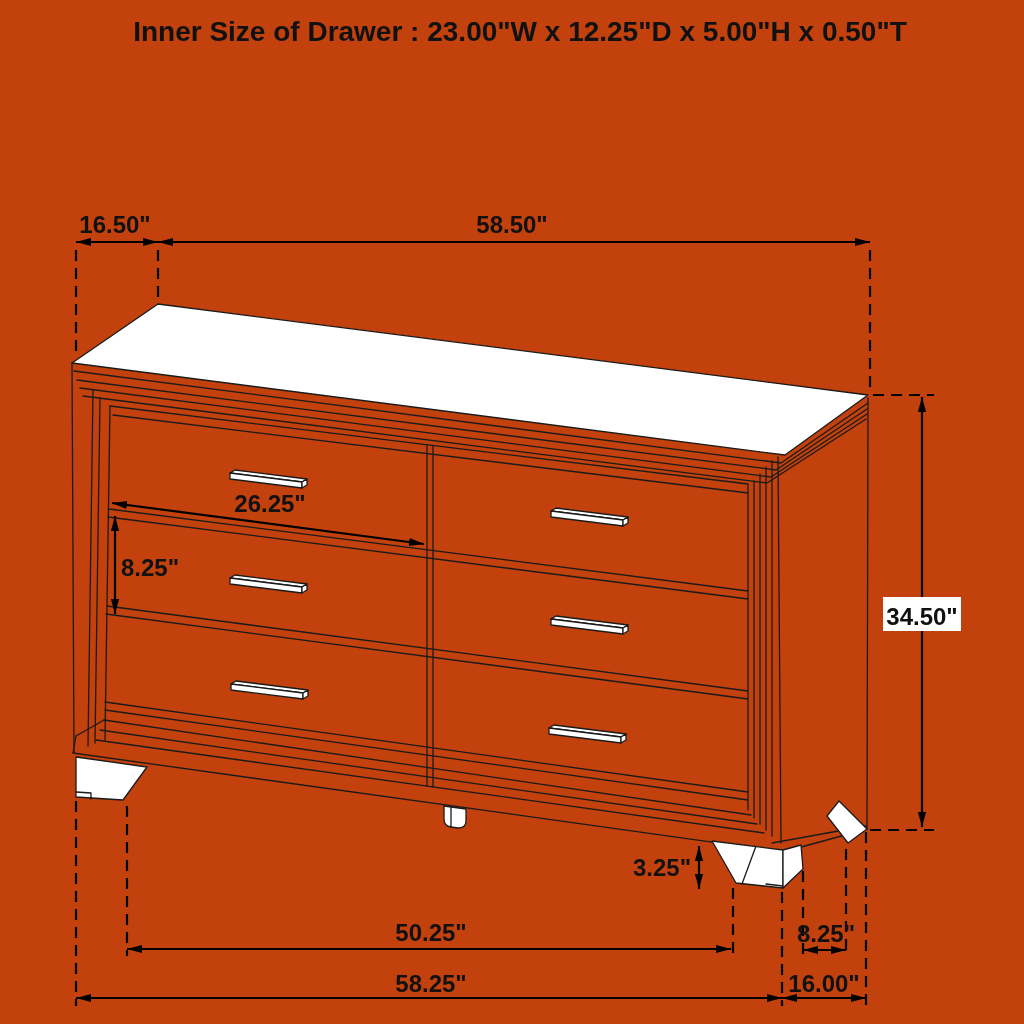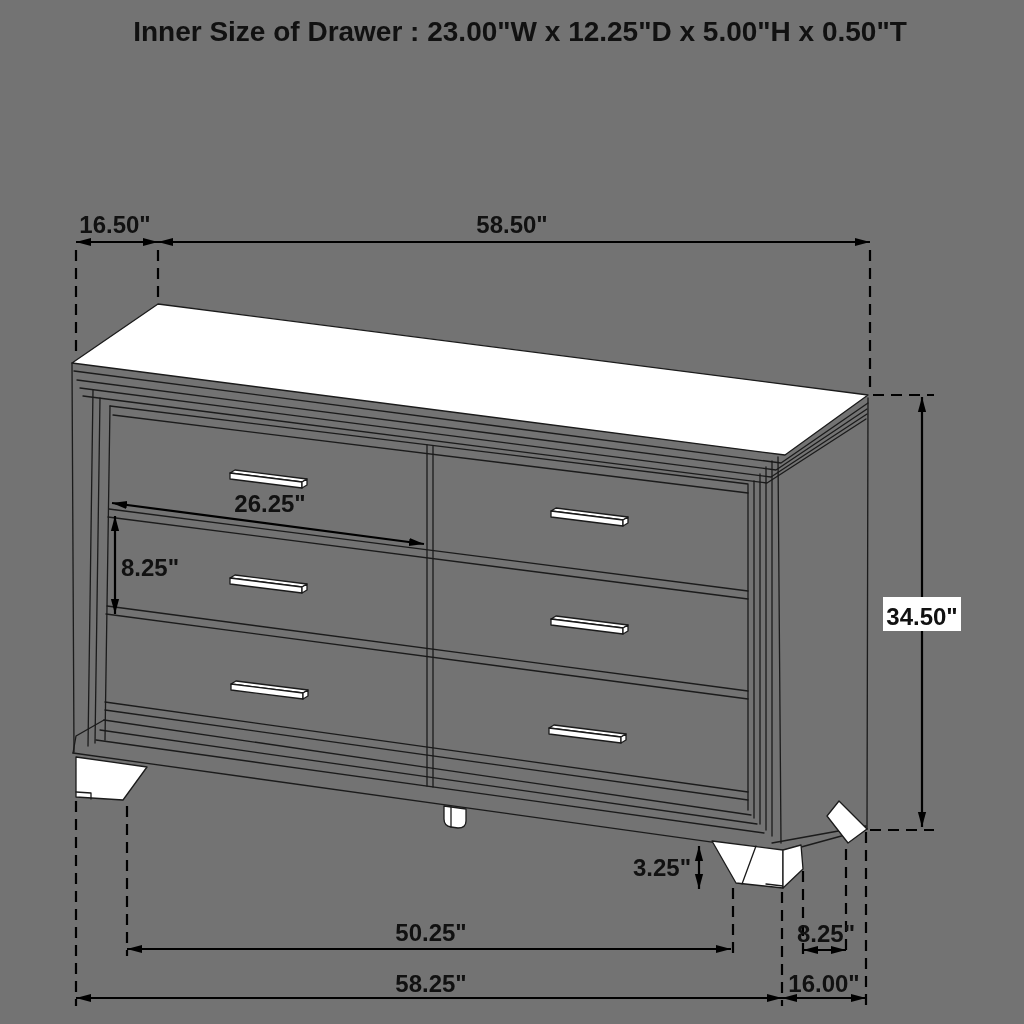--- a/index.html
+++ b/index.html
@@ -1,16 +1,16 @@
 <!DOCTYPE html>
 <html><head>
 <meta charset="utf-8">
 <style>
   html,body{margin:0;padding:0;background:#ffffff;}
-  #page{position:relative;width:1024px;height:1024px;background:#737373;overflow:hidden;
+  #page{position:relative;width:1024px;height:1024px;background:#c2410c;overflow:hidden;
         font-family:"Liberation Sans",sans-serif;}
   svg{position:absolute;left:0;top:0;}
   text{font-family:"Liberation Sans",sans-serif;font-weight:bold;fill:#111111;}
   .title-text{font-size:28px;}
   .dim-label{font-size:24px;}
   .art{fill:none;stroke:#1b1b1b;stroke-width:1.3;stroke-linejoin:round;stroke-linecap:round;}
   .artf{fill:#ffffff;stroke:#1b1b1b;stroke-width:1.3;stroke-linejoin:round;}
   .dim{fill:none;stroke:#000000;stroke-width:2.2;}
   .dash{fill:none;stroke:#000000;stroke-width:2.2;stroke-dasharray:11 7;}
 </style>

